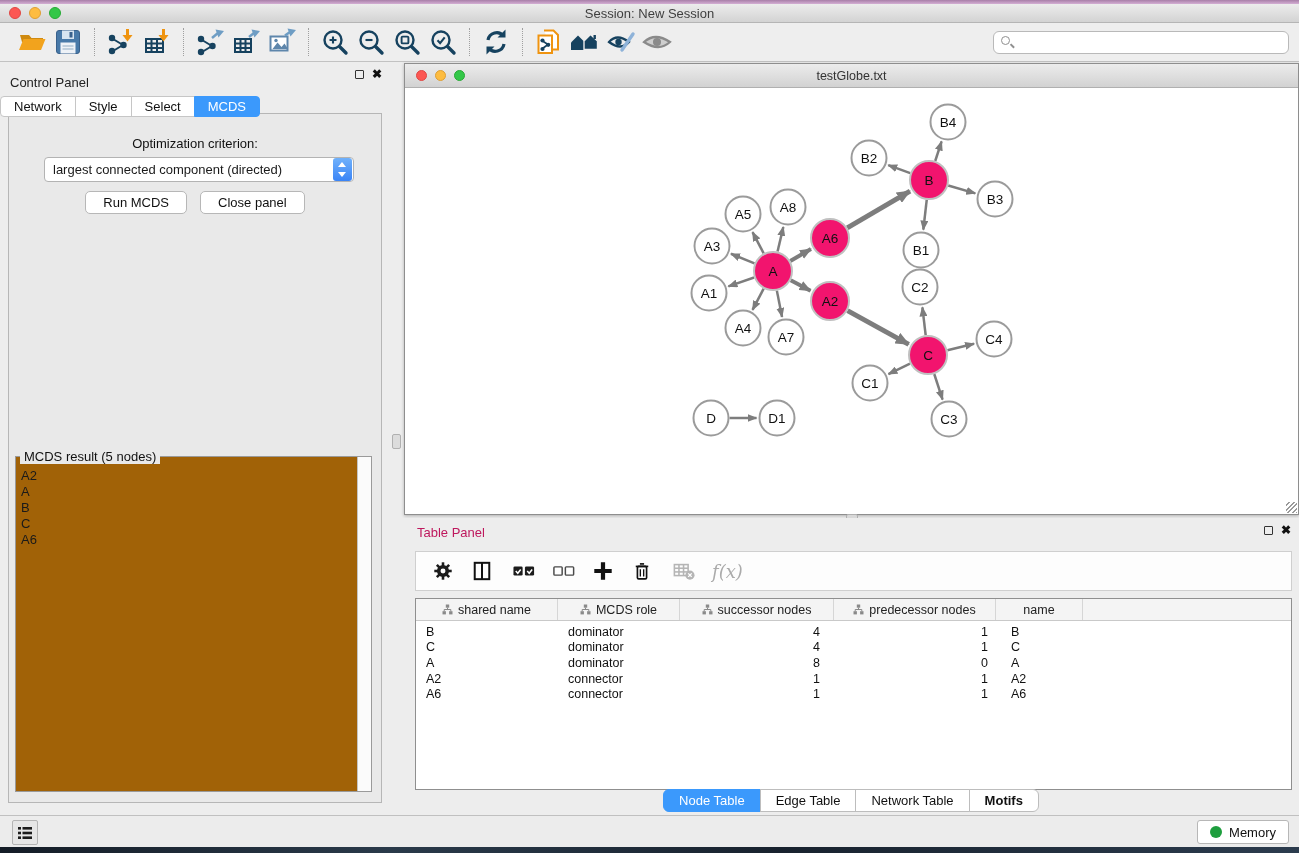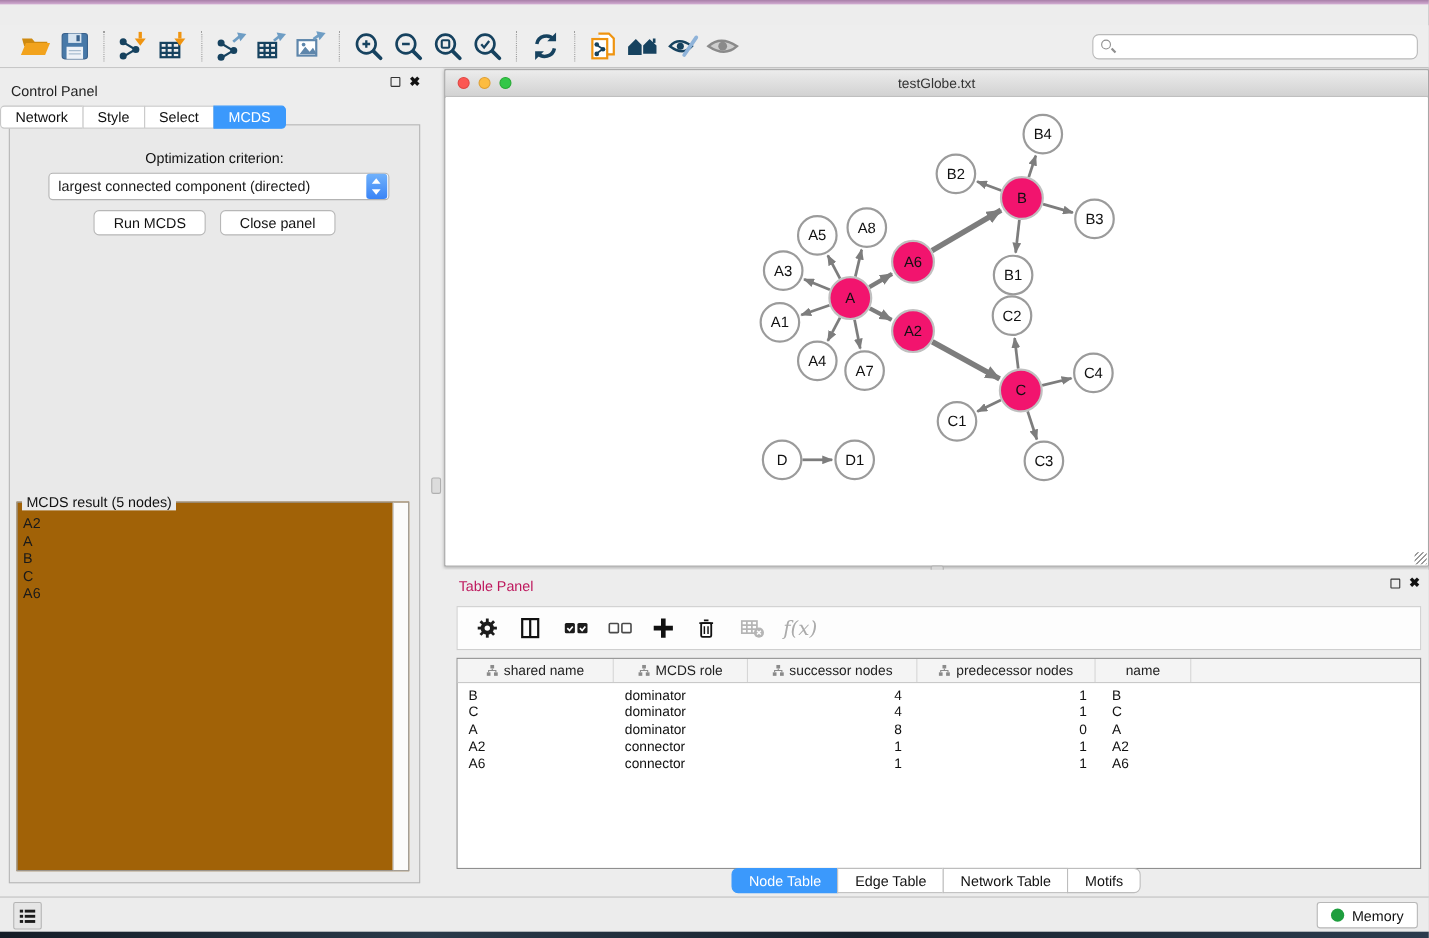--- a/index.html
+++ b/index.html
@@ -115,41 +115,49 @@
   .th{ display:flex; align-items:center; justify-content:center; gap:5px; font-size:12.5px; color:#222;
            border-right:1px solid #d6d6d6; height:100%; }
   .th:last-child{ border-right:1px solid #d6d6d6; }
   .tr{ display:flex; height:15.6px; align-items:center; }
   .td{ font-size:12.5px; color:#111; white-space:nowrap; overflow:hidden; }
   .tbody{ padding-top:3px; }
   .tp-tabs{ position:absolute; left:0; right:0; top:271px; display:flex; justify-content:center; }
   .tp-tab{ height:23px; line-height:21px; padding:0 15px; background:#fff; border:1px solid #bdbdbd;
            margin-left:-1px; font-size:13px; color:#111; }
   .tp-tab:first-child{ border-radius:6px 0 0 6px; margin-left:0;text-align:center; }
-  .tp-tab:last-child{ border-radius:0 6px 6px 0; }
+  .tp-tab:last-child{ border-radius:0 6px 6px 0;font-weight:bold; }
   .tp-tab.active{ background:#3b99fc; border-color:#3b99fc; color:#fff; }
 
   
   .status-bar{ position:absolute; left:0; top:815px; width:100%; height:32px; background:#ececec;
            border-top:1px solid #c0c0c0; }
   .list-btn{ position:absolute; left:12px; top:4px; width:26px; height:25px; background:#e6e6e6;
            border:1px solid #b4b4b4; border-radius:2px; display:flex; align-items:center; justify-content:center; }
   .memory-btn{ position:absolute; right:10px; top:4px; height:24px; padding:0 12px; background:#fff;
            border:1px solid #b7b7b7; border-radius:3px; display:flex; align-items:center; gap:7px;
            font-size:13px; color:#111; }
   .mem-dot{ width:12px; height:12px; border-radius:50%; background:#1e9e3e; }
 
   svg text{ font-family:"Liberation Sans",sans-serif; }
 </style>
 </head>
 <body>
 
 <div class="screen">
   <div class="desktop-top"></div>
 
+  <div class="titlebar">
+    <div class="title">Session: New Session</div>
+    <div class="lights">
+      <span class="light red"></span>
+      <span class="light yellow"></span>
+      <span class="light green"></span>
+    </div>
+  </div>
 
   <div class="toolbar">
     <div class="tb-btn">
       <svg width="30" height="30" viewBox="0 0 30 30">
         <path d="M3 8 h9 l2.5 3 H26 v4 H5 Z" fill="#cf8a10"></path>
         <path d="M2 23 L6.5 12 H28.5 L24 23 Z" fill="#f2a31d"></path>
       </svg>
     </div>
     <div class="tb-btn">
       <svg width="30" height="30" viewBox="0 0 30 30">

